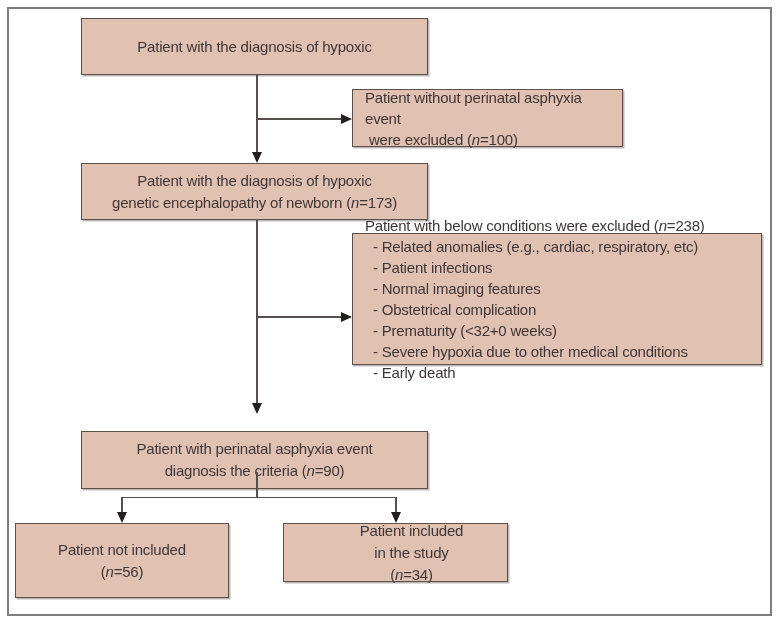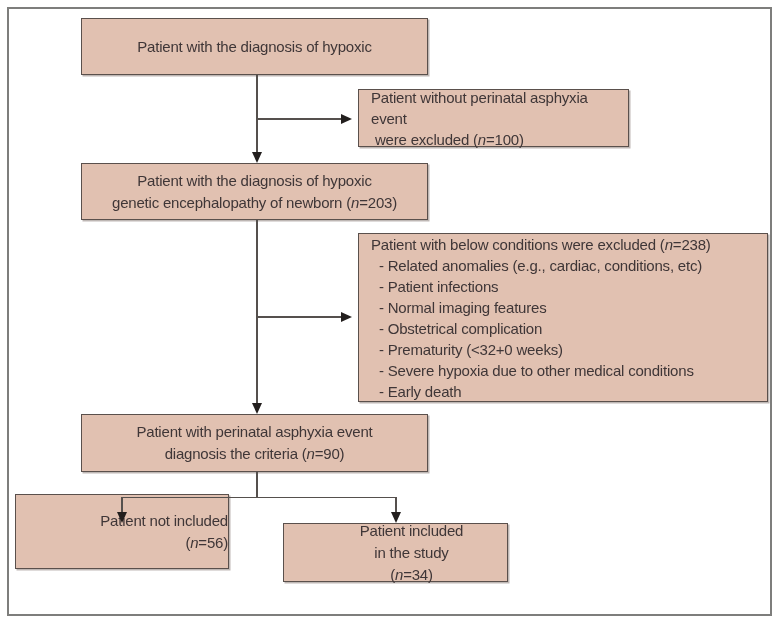--- a/index.html
+++ b/index.html
@@ -31,21 +31,21 @@
     display: flex;
     flex-direction: column;
     justify-content: center;
     letter-spacing: -0.2px;
   }
   .box .ln {
     white-space: pre-wrap;
     line-height: 22px;
   }
   .box.center { text-align: center; }
-  .box.leftalign { text-align: left; padding-left: 12px; padding-right: 6px; margin-left: 6px; }
+  .box.leftalign { text-align: left; padding-left: 12px; padding-right: 6px; }
   .box.leftalign .ln { line-height: 21px; }
   .it { font-style: italic; }
 
   .vline, .hline {
     position: absolute;
     background: var(--line, #55504d);
   }
   .vline { width: 1.4px; }
   .hline { height: 1.4px; }
 
@@ -75,40 +75,40 @@
       <div class="ln"><span>Patient with the diagnosis of hypoxic</span></div>
     </div>
 
   <div class="box leftalign" style="left:352px; top:89px; width:271px; height:58px;">
       <div class="ln"><span>Patient without perinatal asphyxia event</span></div>
       <div class="ln"><span> were excluded (</span><span class="it">n</span><span>=100)</span></div>
     </div>
 
   <div class="box center" style="left:81px; top:163px; width:347px; height:57px;">
       <div class="ln"><span>Patient with the diagnosis of hypoxic</span></div>
-      <div class="ln"><span>genetic encephalopathy of newborn (</span><span class="it">n</span><span>=203)</span></div>
+      <div class="ln"><span>genetic encephalopathy of newborn (</span><span class="it">n</span><span>=173)</span></div>
     </div>
 
-  <div class="box leftalign" style="left:352px; top:233px; width:410px; height:169px;">
+  <div class="box leftalign" style="left:352px; top:233px; width:410px; height:132px;">
       <div class="ln"><span>Patient with below conditions were excluded (</span><span class="it">n</span><span>=238)</span></div>
-      <div class="ln"><span>  - Related anomalies (e.g., cardiac, conditions, etc)</span></div>
+      <div class="ln"><span>  - Related anomalies (e.g., cardiac, respiratory, etc)</span></div>
       <div class="ln"><span>  - Patient infections</span></div>
       <div class="ln"><span>  - Normal imaging features</span></div>
       <div class="ln"><span>  - Obstetrical complication</span></div>
       <div class="ln"><span>  - Prematurity (&lt;32+0 weeks)</span></div>
       <div class="ln"><span>  - Severe hypoxia due to other medical conditions</span></div>
       <div class="ln"><span>  - Early death</span></div>
     </div>
 
-  <div class="box center" style="left:81px; top:414px; width:347px; height:58px;">
+  <div class="box center" style="left:81px; top:431px; width:347px; height:58px;">
       <div class="ln"><span>Patient with perinatal asphyxia event</span></div>
       <div class="ln"><span>diagnosis the criteria (</span><span class="it">n</span><span>=90)</span></div>
     </div>
 
-  <div class="box center" style="left:15px; top:494px; width:214px; height:75px;text-align:right;">
+  <div class="box center" style="left:15px; top:523px; width:214px; height:75px;">
       <div class="ln"><span>Patient not included</span></div>
       <div class="ln"><span>(</span><span class="it">n</span><span>=56)</span></div>
     </div>
 
   <div class="box center" style="left:283px; top:523px; width:225px; height:59px;padding-left:32px;">
       <div class="ln"><span>Patient included</span></div>
       <div class="ln"><span>in the study</span></div>
       <div class="ln"><span>(</span><span class="it">n</span><span>=34)</span></div>
     </div>
 

